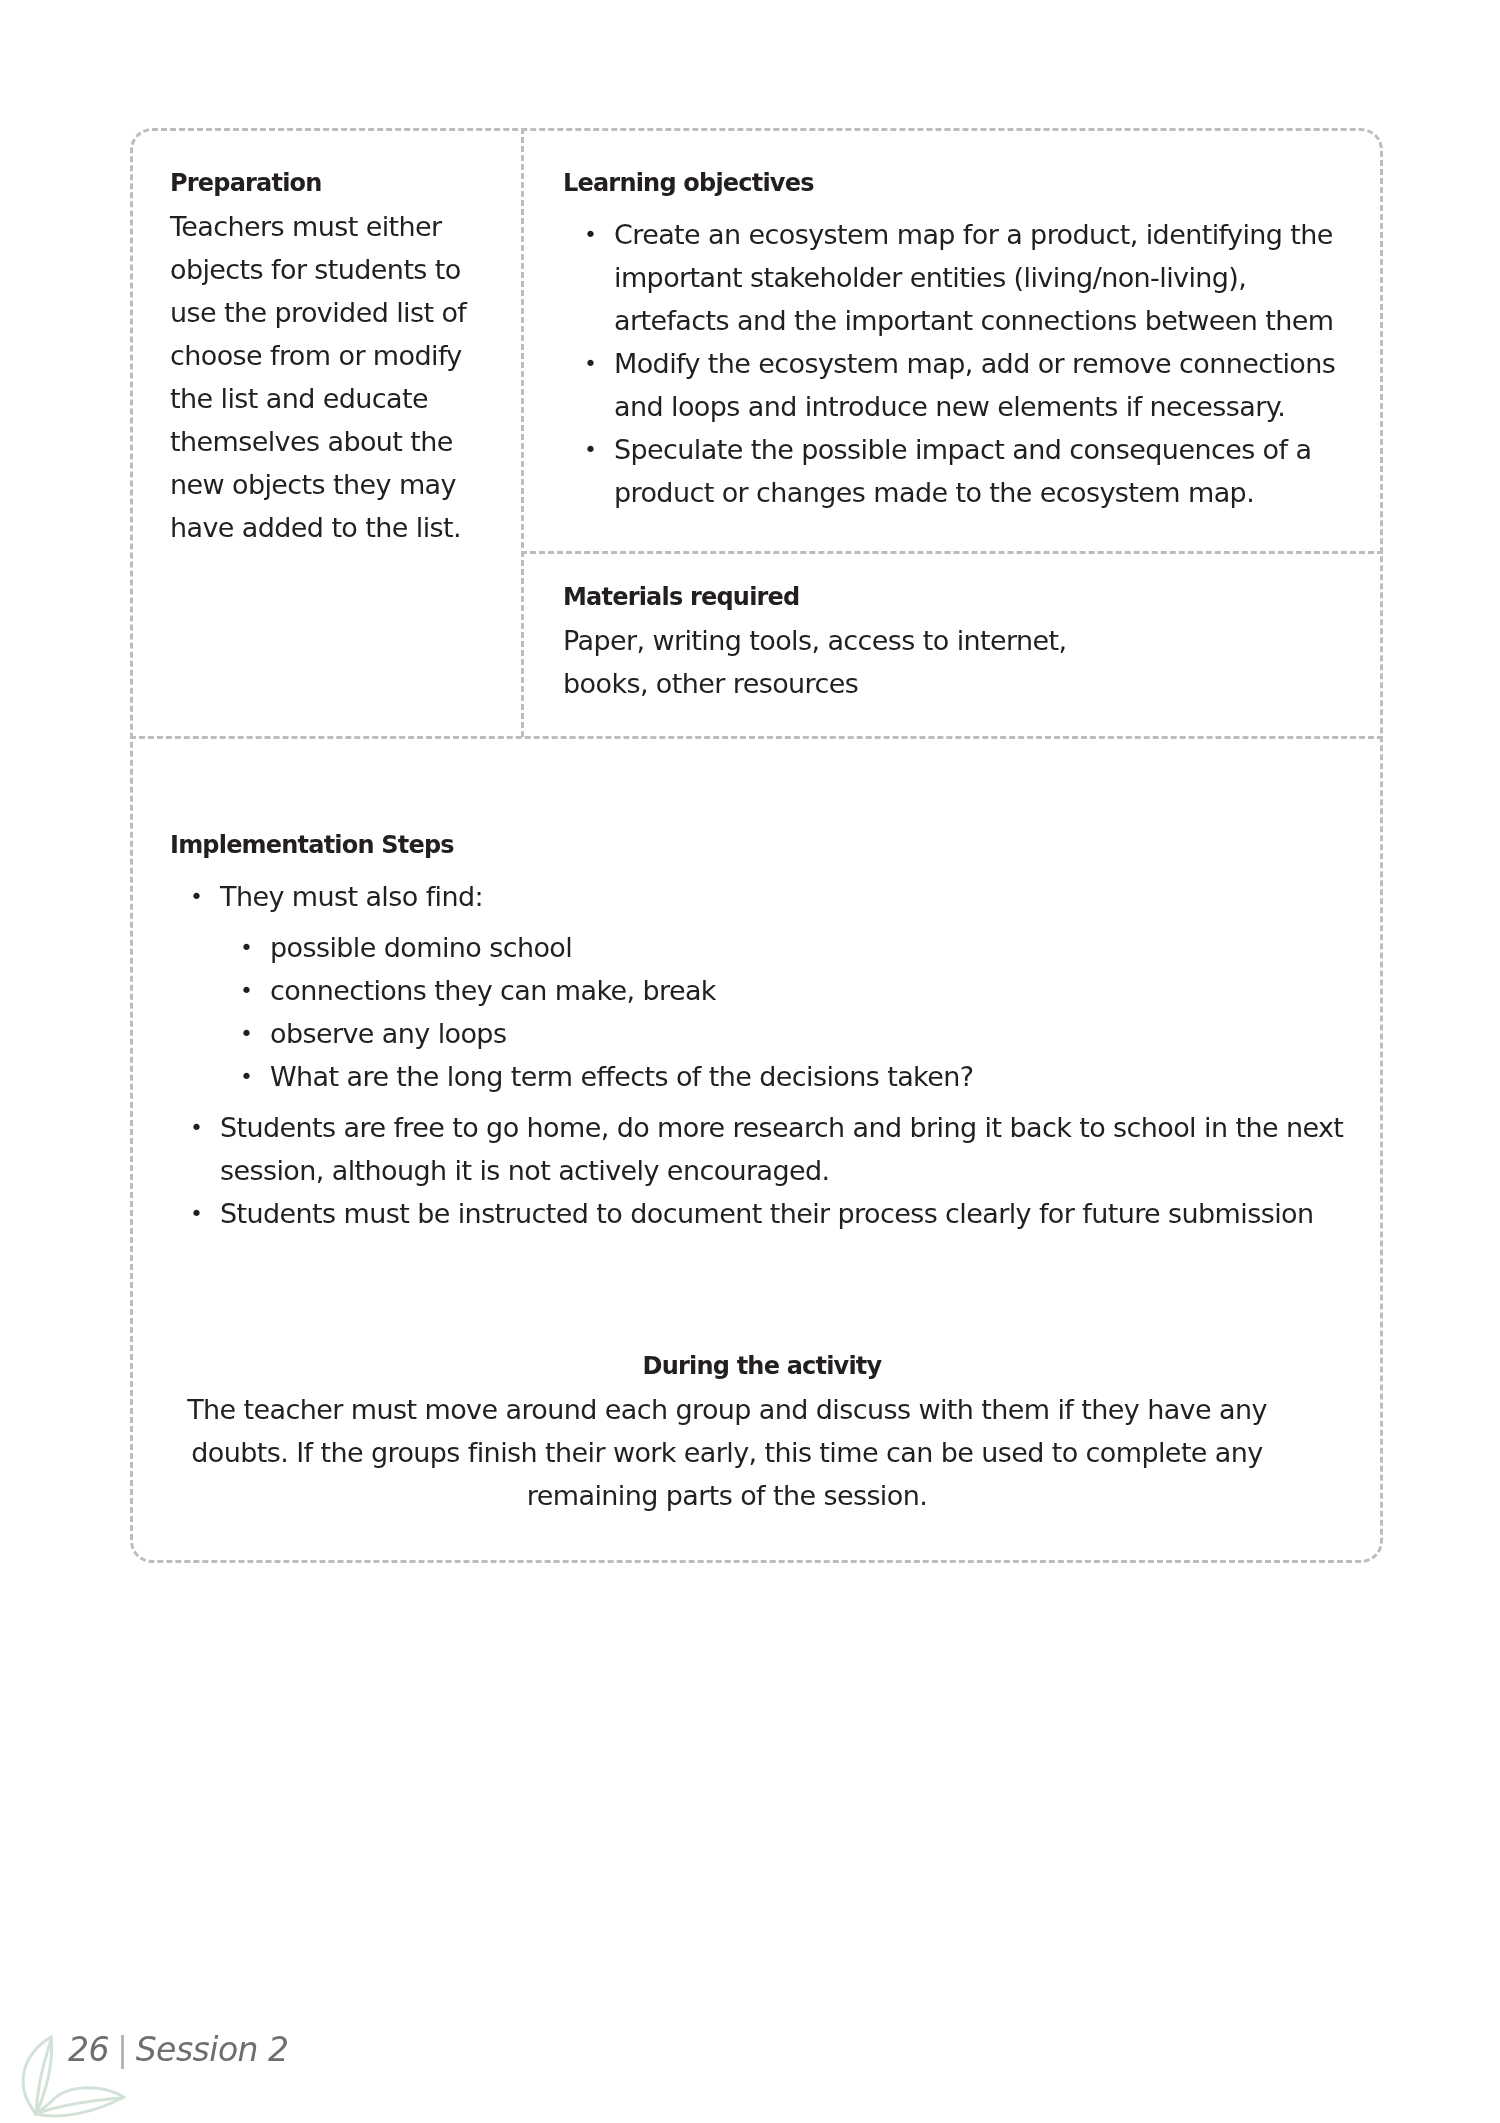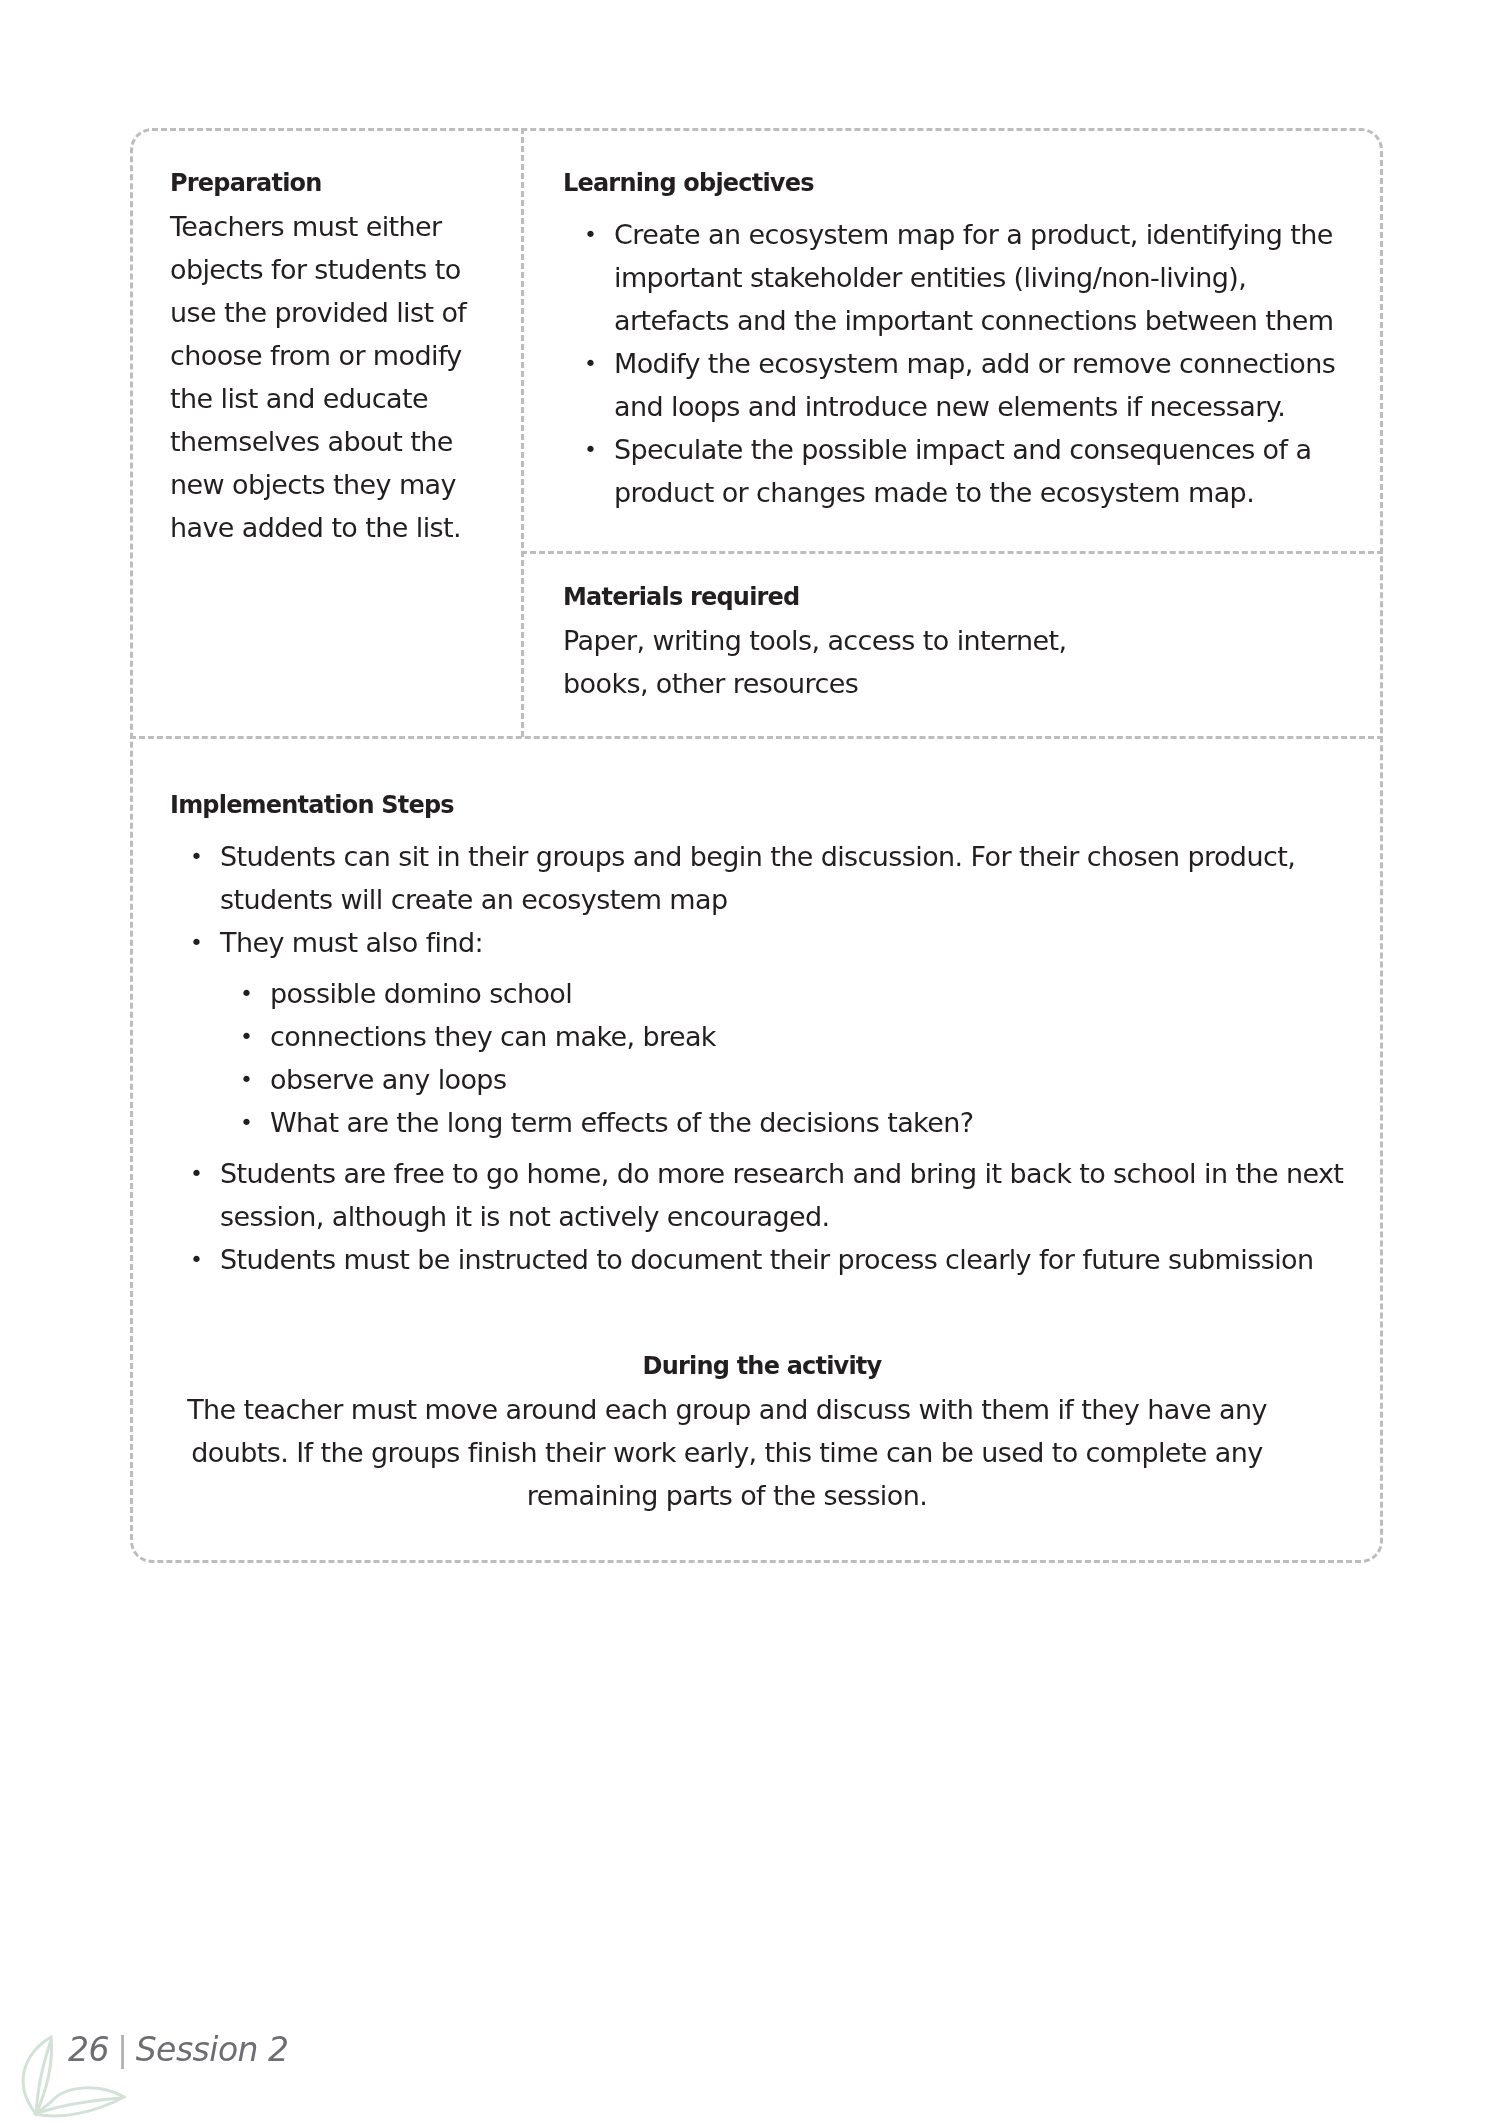--- a/index.html
+++ b/index.html
@@ -13,21 +13,21 @@
   .sec { position:absolute; font-size:27px; line-height:43px; letter-spacing:-0.6px; }
   .sec h3 { margin:0; font-size:24px; font-weight:bold; line-height:43px; letter-spacing:-0.8px; }
   .sec p { margin:0; }
   ul { list-style:none; margin:8px; padding:0; }
   li { position:relative; }
   li::before { content:"•"; position:absolute; left:-30px; top:0; font-size:22px; }
   .prep { left:170px; top:162px; width:330px; }
   .learn { left:563px; top:162px; width:790px; }
   .learn ul { padding-left:43px; }
   .mat { left:563px; top:576px; width:790px; }
-  .impl { left:170px; top:784px; width:1190px; }
+  .impl { left:170px; top:824px; width:1190px; }
   .impl ul.l1 { padding-left:42px; }
   .impl ul.l2 { padding-left:42px; }
   .during { left:187px; top:1345px; width:1150px;text-align:center; }
   .footer { position:absolute; left:68px; top:2030px; font-size:33px; font-style:italic; color:#6d6e71; letter-spacing:-0.5px; }
   .footer .sep { color:#b0b0b0; font-style:normal; padding:0 8px; }
   .leaf { position:absolute; left:6px; top:2022px; width:120px; height:100px; }
 </style>
 </head>
 <body>
 
@@ -58,21 +58,20 @@
 </div>
 
 <div class="sec mat">
   <h3>Materials required</h3>
   <p style="width:520px;">Paper, writing tools, access to internet, books, other resources</p>
 </div>
 
 <div class="sec impl">
   <h3>Implementation Steps</h3>
   <ul class="l1">
-    <li style="width:1120px;">Students can sit in their groups and begin the discussion. For their chosen product, students will create an ecosystem map</li>
     <li>
       <span>They must also find:</span>
       <ul class="l2">
         <li>possible domino school</li>
         <li>connections they can make, break</li>
         <li>observe any loops</li>
         <li>What are the long term effects of the decisions taken?</li>
       </ul>
     </li>
     <li style="width:1130px;">Students are free to go home, do more research and bring it back to school in the next session, although it is not actively encouraged.</li>

